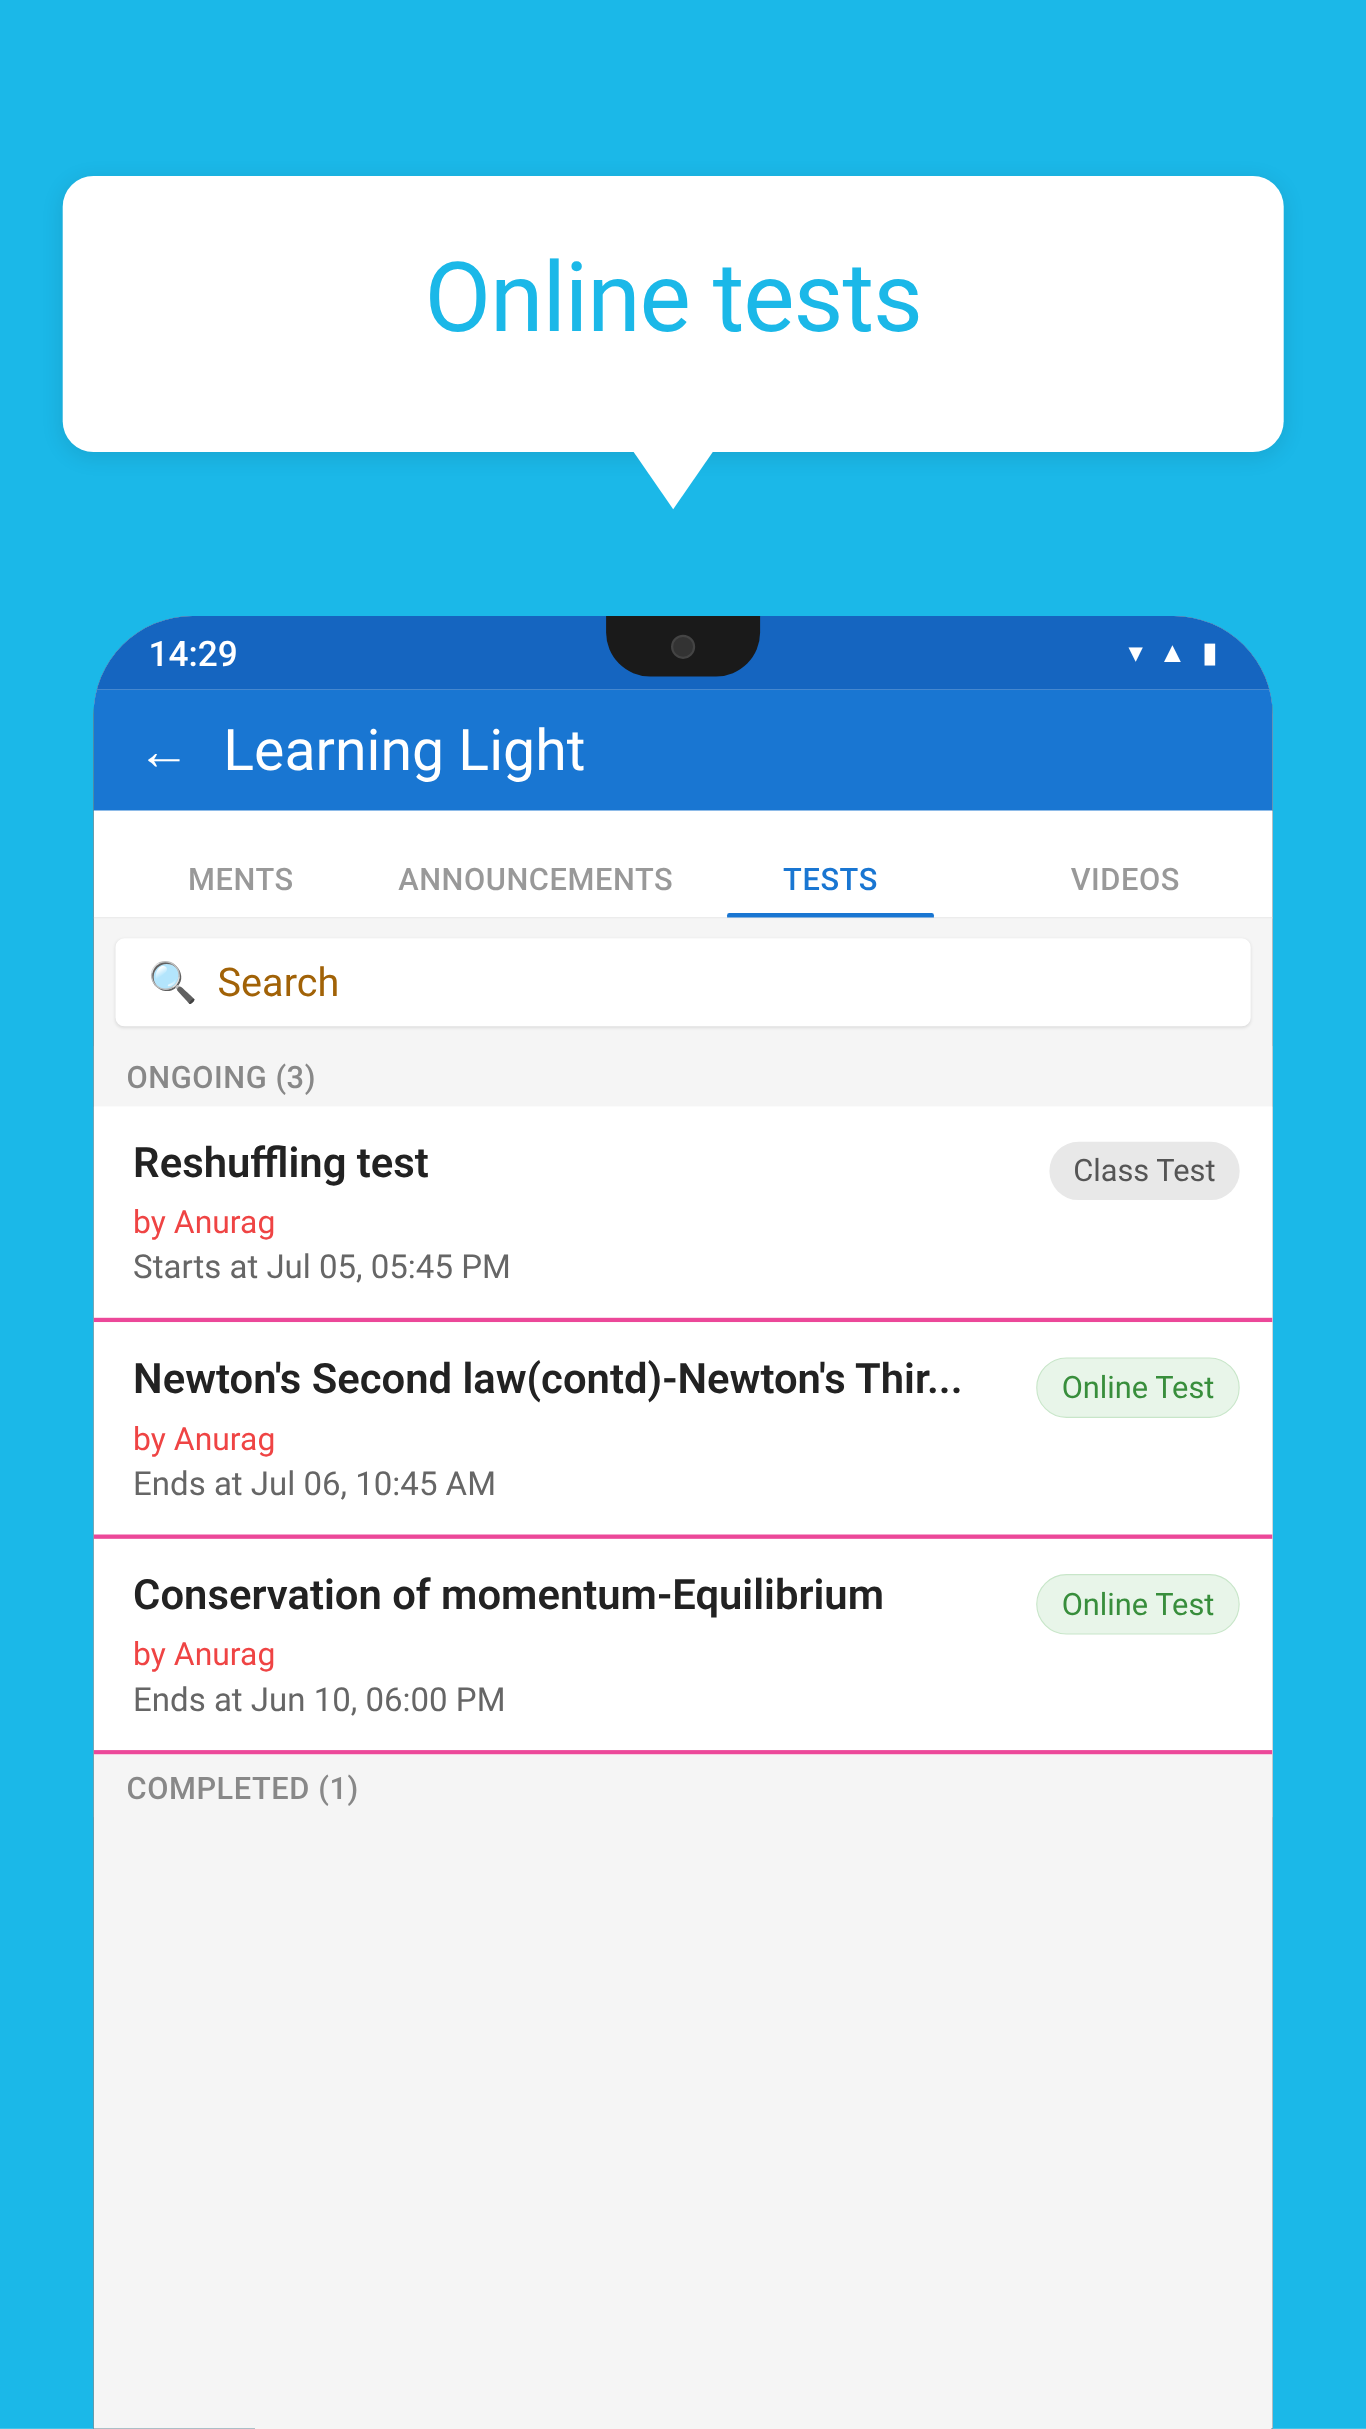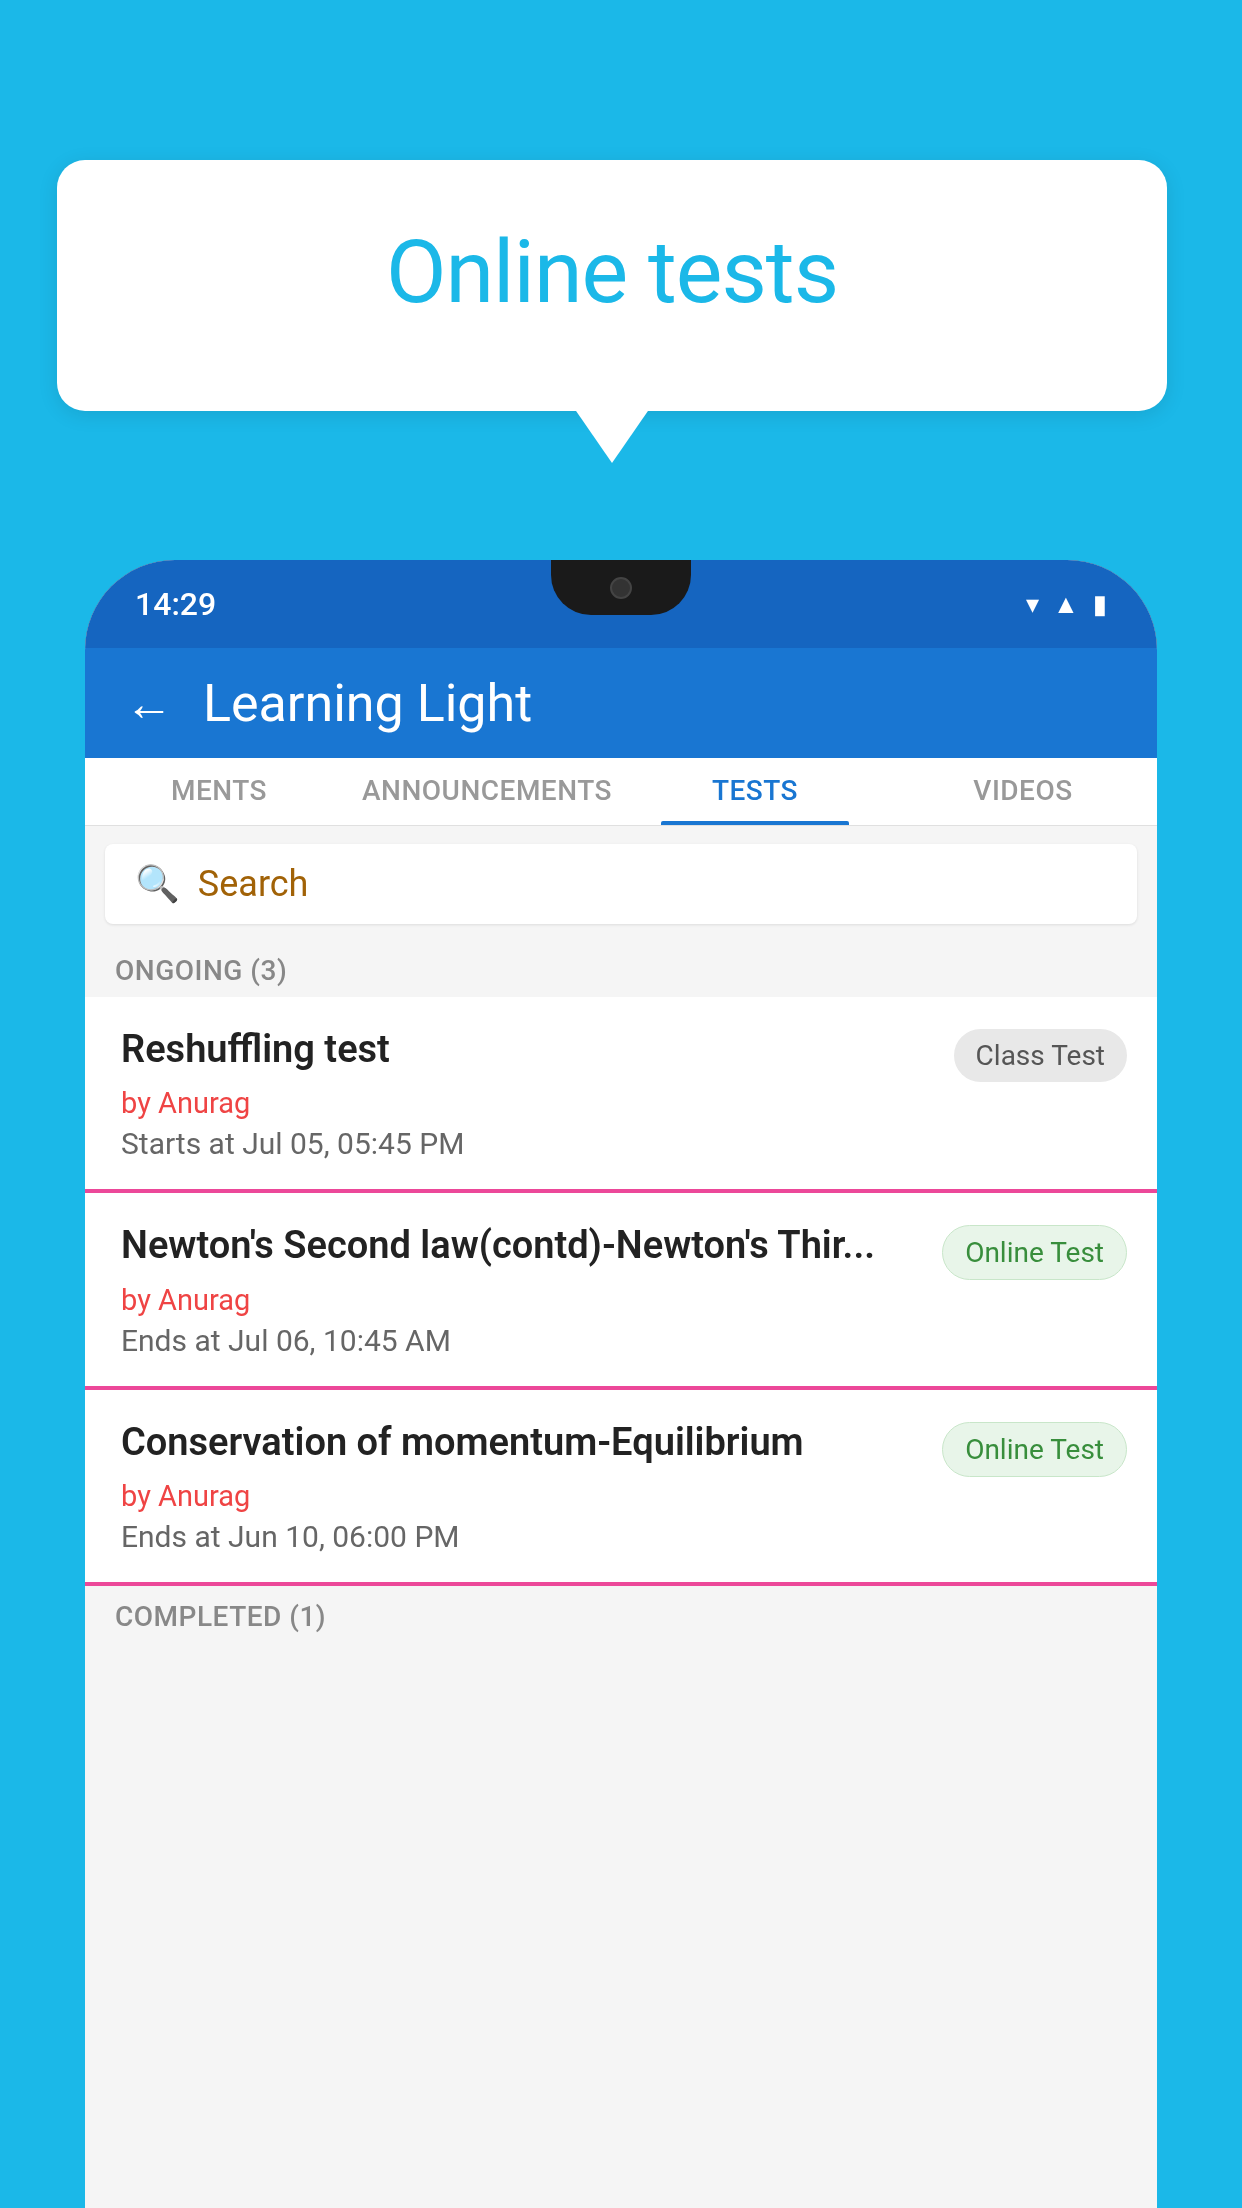--- a/index.html
+++ b/index.html
@@ -62,21 +62,21 @@
       bottom: 0;
       background: #1a1a1a;
       border-radius: 90px 90px 0 0;
       padding: 0;
       overflow: hidden;
     }
 
     
     .phone-status-bar {
       background: #1565C0;
-      height: 88px;
+      height: 67px;
       display: flex;
       align-items: center;
       justify-content: space-between;
       padding: 0 50px;
       position: relative;
     }
 
     .phone-notch {
       position: absolute;
       top: 0;
@@ -136,21 +136,21 @@
       color: white;
       font-size: 52px;
       font-weight: 400;
     }
 
     
     .tab-bar {
       background: white;
       display: flex;
       border-bottom: 1px solid #e0e0e0;
-      height: 68px;
+      height: 98px;
       align-items: flex-end;
     }
 
     .tab-item {
       flex: 1;
       text-align: center;
       padding-bottom: 18px;
       font-size: 28px;
       color: #999;
       font-weight: 500;

